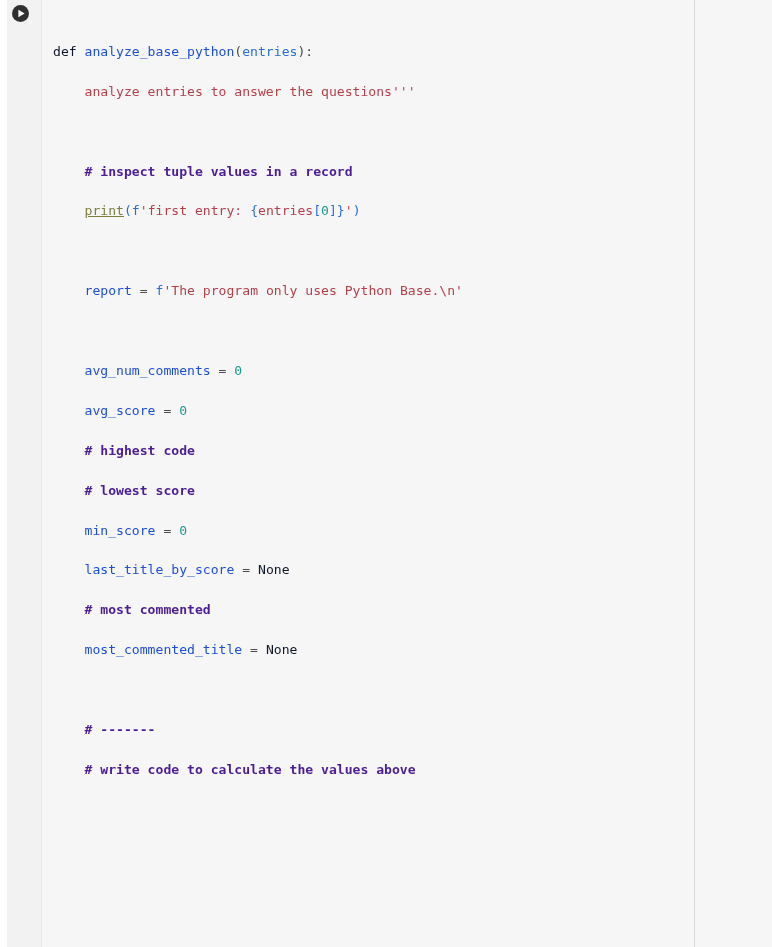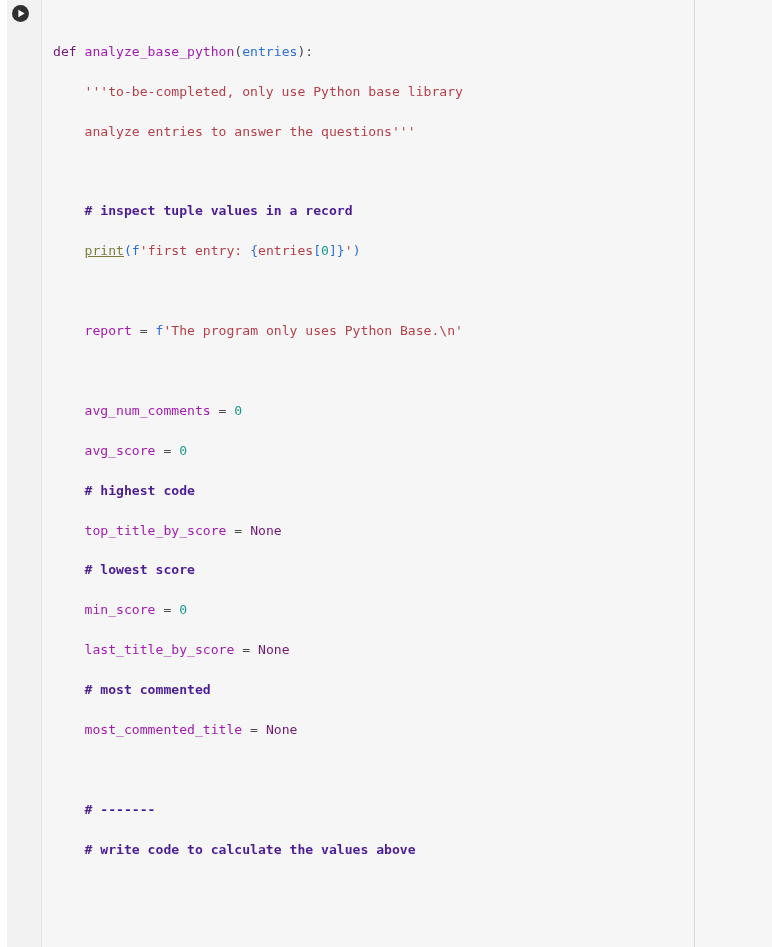--- a/index.html
+++ b/index.html
@@ -82,22 +82,22 @@
     color: #4a4a4a;
     letter-spacing: 0px;
   }
   .ln {
     height: 19.95px;
     padding-left: 11px;
     box-sizing: border-box;
     position: relative;
   }
   
-  .kw   { color: #701a75; }   
-  .nm   { color: #a21caf; }   
+  .kw   { color: #0f172a; }   
+  .nm   { color: #1d4ed8; }   
   .prm  { color: #2b6fd4; }   
   .bi   { color: #7d7d3f; text-decoration: underline; }   
   .str  { color: #b5404a; }   
   .cmt  { color: #4c1d95; font-weight: bold; }   
   .num  { color: #1a9a8a; }   
   .pn   { color: #4a4a4a; }   
   .brc  { color: #2b6fd4; }   
   .fx   { color: #2b6fd4; }   
 </style>
 </head>
@@ -114,32 +114,30 @@
       <polygon points="6.4,4.7 12.6,8.5 6.4,12.3" fill="#ffffff"></polygon>
     </svg>
   </div>
 
   <div class="editor">
     <div class="code-area">
       <div class="ruler"></div>
       <div class="code-lines">
 
 <div class="ln"><span class="kw">def</span> <span class="nm">analyze_base_python</span><span class="pn">(</span><span class="prm">entries</span><span class="pn">):</span></div>
-<div class="ln">    <span class="str">'''to-be-completed, only use Python base library</span></div>
 <div class="ln">    <span class="str">analyze entries to answer the questions'''</span></div>
 <div class="ln"> </div>
 <div class="ln">    <span class="cmt"># inspect tuple values in a record</span></div>
 <div class="ln">    <span class="bi">print</span><span class="brc">(</span><span class="fx">f</span><span class="str">'first entry: </span><span class="brc">{</span><span class="str">entries</span><span class="brc">[</span><span class="num">0</span><span class="brc">]}</span><span class="str">'</span><span class="brc">)</span></div>
 <div class="ln"> </div>
 <div class="ln">    <span class="nm">report</span> <span class="pn">=</span> <span class="fx">f</span><span class="str">'The program only uses Python Base.\n'</span></div>
 <div class="ln"> </div>
 <div class="ln">    <span class="nm">avg_num_comments</span> <span class="pn">=</span> <span class="num">0</span></div>
 <div class="ln">    <span class="nm">avg_score</span> <span class="pn">=</span> <span class="num">0</span></div>
 <div class="ln">    <span class="cmt"># highest code</span></div>
-<div class="ln">    <span class="nm">top_title_by_score</span> <span class="pn">=</span> <span class="kw">None</span></div>
 <div class="ln">    <span class="cmt"># lowest score</span></div>
 <div class="ln">    <span class="nm">min_score</span> <span class="pn">=</span> <span class="num">0</span></div>
 <div class="ln">    <span class="nm">last_title_by_score</span> <span class="pn">=</span> <span class="kw">None</span></div>
 <div class="ln">    <span class="cmt"># most commented</span></div>
 <div class="ln">    <span class="nm">most_commented_title</span> <span class="pn">=</span> <span class="kw">None</span></div>
 <div class="ln"> </div>
 <div class="ln">    <span class="cmt"># -------</span></div>
 <div class="ln">    <span class="cmt"># write code to calculate the values above</span></div>
 
 

